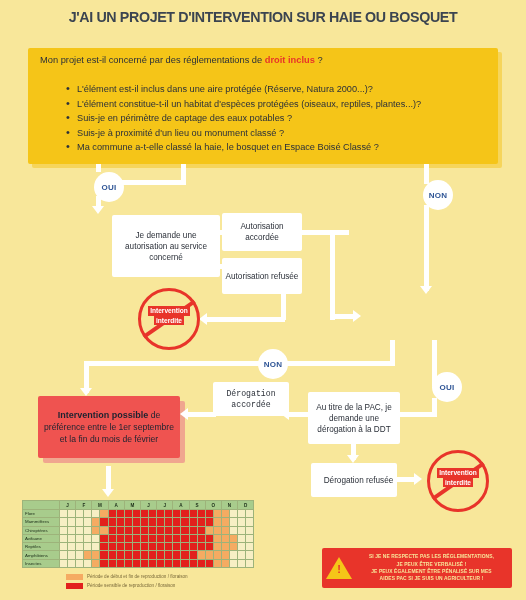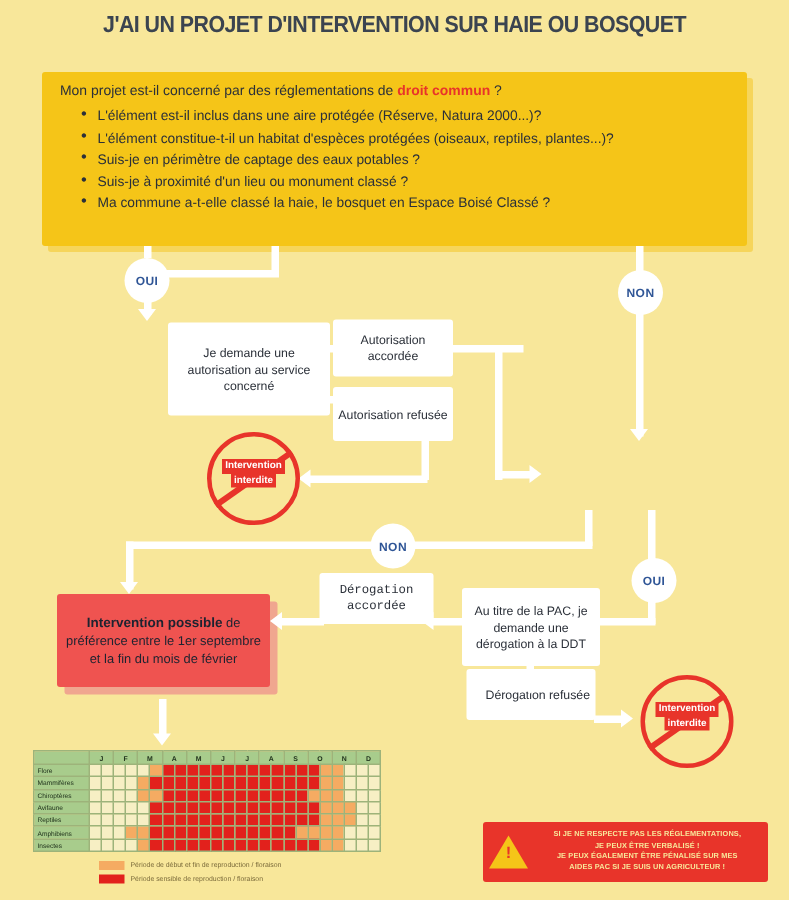--- a/index.html
+++ b/index.html
@@ -23,40 +23,41 @@
   
   .qpanel{
     position:absolute;left:28px;top:48px;width:470px;height:116px;
     background:#f5c518;border-radius:2px;
     box-shadow:4px 4px 0 rgba(244,198,40,.55);
   }
   .qpanel .lead{
     position:absolute;left:12px;top:7px;font-size:9.3px;color:#2b3039;
   }
   .hl{color:#e8342a;font-weight:bold;}
-  .qpanel ul{margin:0;padding:0;list-style:none;position:absolute;left:26px;top:22px;}
+  .qpanel ul{margin:12px;padding:0;list-style:none;position:absolute;left:26px;top:22px;}
   .qpanel li{font-size:9.2px;line-height:14.6px;position:relative;padding-left:11px;color:#2b3039;}
   .qpanel li:before{content:"•";position:absolute;left:0;top:-1px;font-size:11px;}
 
   
   .box{
     position:absolute;background:#ffffff;border-radius:2px;
     display:flex;align-items:center;justify-content:center;text-align:center;
     font-size:8.2px;line-height:11px;color:#2b3039;
     box-shadow:3px 3px 0 rgba(248,231,154,.0);
     padding:3px;box-sizing:border-box;
   }
   .box span{display:block;}
 
   
   .badge{
     position:absolute;width:30px;height:30px;border-radius:50%;
     background:#ffffff;display:flex;align-items:center;justify-content:center;
     font-size:8px;font-weight:bold;color:#2f5596;letter-spacing:.3px;
     z-index:6;
+    margin-left:11px;
   }
 
   
   .greenbox{
     position:absolute;background:#86c341;border-radius:2px;
     display:flex;align-items:center;justify-content:center;text-align:center;
     font-size:8.2px;line-height:11.5px;color:#23302a;font-weight:600;
     box-shadow:5px 5px 0 rgba(170,205,120,.75);
     padding:4px;box-sizing:border-box;
   }
@@ -142,21 +143,21 @@
 </style>
 </head>
 <body>
 
 <div class="page">
 
   <div class="title">J'AI UN PROJET D'INTERVENTION SUR HAIE OU BOSQUET</div>
 
   <div class="qpanel">
     <div class="lead">
-      <span>Mon projet est-il concerné par des réglementations de </span><span class="hl">droit commun</span><span> ?</span>
+      <span>Mon projet est-il concerné par des réglementations de </span><span class="hl">droit inclus</span><span> ?</span>
     </div>
     <ul>
       <li>L'élément est-il inclus dans une aire protégée (Réserve, Natura 2000...)?</li>
       <li>L'élément constitue-t-il un habitat d'espèces protégées (oiseaux, reptiles, plantes...)?</li>
       <li>Suis-je en périmètre de captage des eaux potables ?</li>
       <li>Suis-je à proximité d'un lieu ou monument classé ?</li>
       <li>Ma commune a-t-elle classé la haie, le bosquet en Espace Boisé Classé ?</li>
     </ul>
   </div>
 
@@ -234,21 +235,21 @@
   <div class="box" style="left:213px;top:382px;width:76px;height:34px;font-family:Liberation Mono, monospace;">
     <span>Dérogation accordée</span>
   </div>
 
   <div class="ln" style="left:186px;top:412px;width:30px;height:5px;"></div>
   <div class="arw left" style="left:180px;top:408px;"></div>
 
   <div class="ln" style="left:351px;top:443px;width:5px;height:17px;"></div>
   <div class="arw down" style="left:347px;top:455px;"></div>
 
-  <div class="box" style="left:311px;top:446px;width:86px;height:34px;padding-left:12px;">
+  <div class="box" style="left:311px;top:463px;width:86px;height:34px;padding-left:12px;">
     <span>Dérogation refusée</span>
   </div>
 
   <div class="ln" style="left:396px;top:477px;width:22px;height:5px;"></div>
   <div class="arw right" style="left:414px;top:473px;"></div>
 
   <div class="stamp" style="left:427px;top:450px;">
     <div class="ring"></div>
     <div class="slash"></div>
     <div class="txt">

